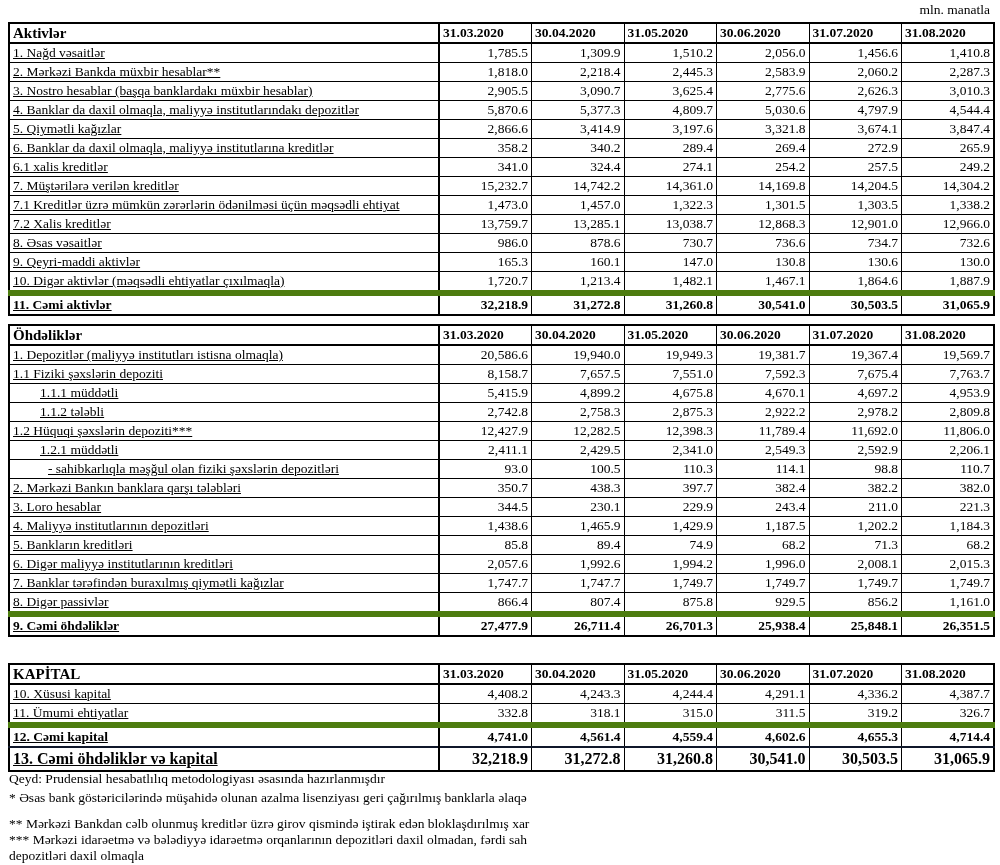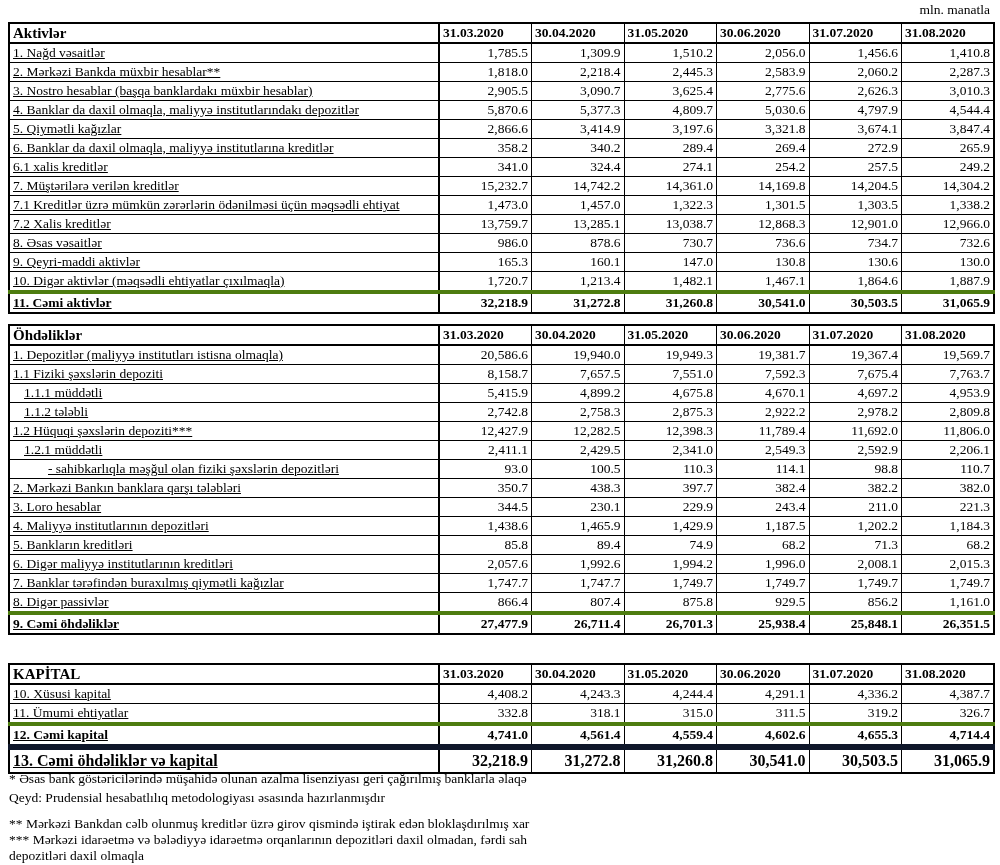--- a/index.html
+++ b/index.html
@@ -10,24 +10,24 @@
   #tbl-assets { top: 22px; }
   #tbl-liabilities { top: 324px; }
   #tbl-capital { top: 663px; }
   col.c-label { width: 430px; }
   col.c-val { width: 92.5px; }
   .tbl th, .tbl td { border: 1px solid #000; height: 18px; padding: 0 3px; font-size: 13.5px; overflow: hidden; white-space: nowrap; }
   .tbl thead th { border-bottom: 2px solid #000; font-weight: bold; text-align: left; vertical-align: middle; }
   th.h-title { font-size: 15px; border-right: 2px solid #000; }
   td.label { text-align: left; border-right: 2px solid #000; text-decoration: underline; }
   td.val { text-align: right; }
-  td.ind1 { padding-left: 14px; }
+  td.ind1 { padding-left: 30px; }
   td.ind2 { padding-left: 38px; margin-top: 36px; }
-  tr.total td { font-weight: bold; border-top: 4px solid #4d7c0f; }
-  tr.grand td { font-weight: bold; border-top: 6px solid #0f172a; font-size: 16px; height: 22px; }
+  tr.total td { font-weight: bold; border-top: 6px solid #4d7c0f; }
+  tr.grand td { font-weight: bold; border-top: 2px solid #0f172a; font-size: 16px; height: 22px; }
   .notes { position: absolute; left: 9px; top: 771px; font-size: 13.5px; width: 990px; }
   .notes div { line-height: 16px; margin: 0; white-space: nowrap; overflow: hidden; }
   .notes div:nth-child(2) { margin-top: 3px; }
   .notes div:nth-child(3) { margin-top: 10px; }
   .notes div:nth-child(6) { margin-top: 3px; }
 </style>
 </head>
 <body>
 
 <div class="page">
@@ -395,20 +395,20 @@
           <td class="val">32,218.9</td>
           <td class="val">31,272.8</td>
           <td class="val">31,260.8</td>
           <td class="val">30,541.0</td>
           <td class="val">30,503.5</td>
           <td class="val">31,065.9</td>
         </tr>
       </tbody>
     </table>
   <div class="notes" id="notes">
+      <div>Qeyd: Prudensial hesabatlılıq metodologiyası əsasında hazırlanmışdır</div>
       <div>* Əsas bank göstəricilərində müşahidə olunan azalma lisenziyası geri çağırılmış banklarla əlaqə</div>
-      <div>Qeyd: Prudensial hesabatlılıq metodologiyası əsasında hazırlanmışdır</div>
       <div>** Mərkəzi Bankdan cəlb olunmuş kreditlər üzrə girov qismində iştirak edən bloklaşdırılmış xar</div>
       <div>*** Mərkəzi idarəetmə və bələdiyyə idarəetmə orqanlarının depozitləri daxil olmadan, fərdi sah</div>
       <div>depozitləri daxil olmaqla</div>
       <div>**** Qeyri-bank maliyyə institutlarının cari hesabları daxil olmaqla</div>
     </div>
 </div>
 
 </body></html>

